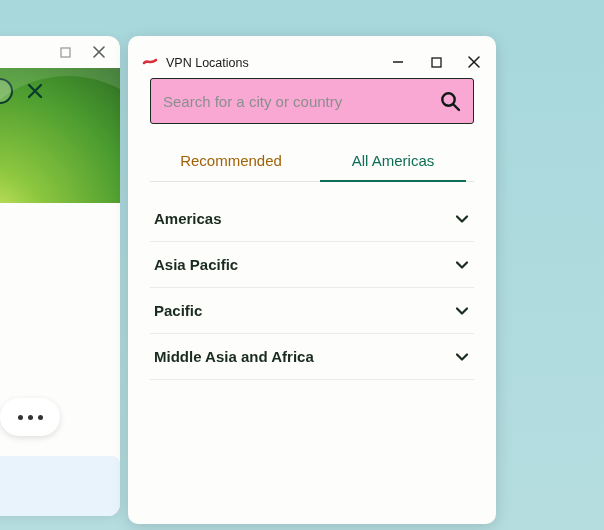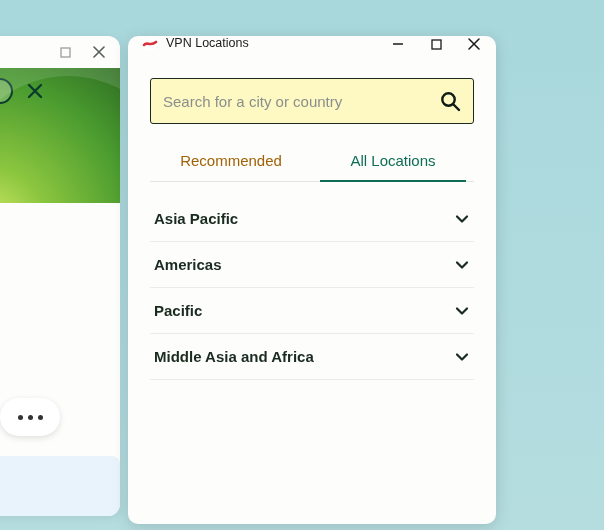--- a/index.html
+++ b/index.html
@@ -111,21 +111,21 @@
     background: #fdfdfb;
     border-radius: 10px;
     box-shadow: 0 3px 16px rgba(0,0,0,0.15);
     display: flex;
     flex-direction: column;
     overflow: hidden;
   }
   .titlebar {
     height: 34px;
     display: flex;
-    align-items: flex-start;
+    align-items: flex-end;
     padding: 0 14px 0 14px;
   }
   .app-icon {
     width: 16px; height: 16px;
     margin-right: 8px;
     display:flex; align-items:center; justify-content:center;
   }
   .title-text {
     font-size: 12.5px;
     color: #1a1a1a;
@@ -149,21 +149,21 @@
     display: flex;
     flex-direction: column;
   }
   .search-box {
     border: 1.5px solid #1a2b1f;
     border-radius: 3px;
     height: 46px;
     display: flex;
     align-items: center;
     padding: 0 12px;
-    background: #fef9c3;
+    background: #f9a8d4;
   }
   .search-input {
     flex: 1;
     border: none;
     outline: none;
     font-size: 15px;
     color: #333;
     background: transparent;
   }
   .search-input::placeholder { color: #8a8f8c; }
@@ -291,42 +291,42 @@
           <line x1="14.5" y1="14.5" x2="20" y2="20" stroke="#0f1a14" stroke-width="2.4" stroke-linecap="round"></line>
         </svg>
       </div>
     </div>
 
     <div class="tabs">
       <div class="tab">
         <span>Recommended</span>
       </div>
       <div class="tab active">
-        <span>All Locations</span>
+        <span>All Americas</span>
       </div>
     </div>
 
     <div class="regions">
+      <div class="region-row">
+        <span class="region-label">Americas</span>
+        <span class="chevron">
+          <svg width="16" height="16" viewBox="0 0 16 16">
+              <path d="M3 5.5 L8 10.5 L13 5.5" fill="none" stroke="#1a2b1f" stroke-width="2.2" stroke-linecap="round" stroke-linejoin="round"></path>
+            </svg>
+        </span>
+      </div>
       <div class="region-row">
         <span class="region-label">Asia Pacific</span>
         <span class="chevron">
           <svg width="16" height="16" viewBox="0 0 16 16">
               <path d="M3 5.5 L8 10.5 L13 5.5" fill="none" stroke="#1a2b1f" stroke-width="2.2" stroke-linecap="round" stroke-linejoin="round"></path>
             </svg>
         </span>
       </div>
       <div class="region-row">
-        <span class="region-label">Americas</span>
-        <span class="chevron">
-          <svg width="16" height="16" viewBox="0 0 16 16">
-              <path d="M3 5.5 L8 10.5 L13 5.5" fill="none" stroke="#1a2b1f" stroke-width="2.2" stroke-linecap="round" stroke-linejoin="round"></path>
-            </svg>
-        </span>
-      </div>
-      <div class="region-row">
         <span class="region-label">Pacific</span>
         <span class="chevron">
           <svg width="16" height="16" viewBox="0 0 16 16">
               <path d="M3 5.5 L8 10.5 L13 5.5" fill="none" stroke="#1a2b1f" stroke-width="2.2" stroke-linecap="round" stroke-linejoin="round"></path>
             </svg>
         </span>
       </div>
       <div class="region-row">
         <span class="region-label">Middle Asia and Africa</span>
         <span class="chevron">

